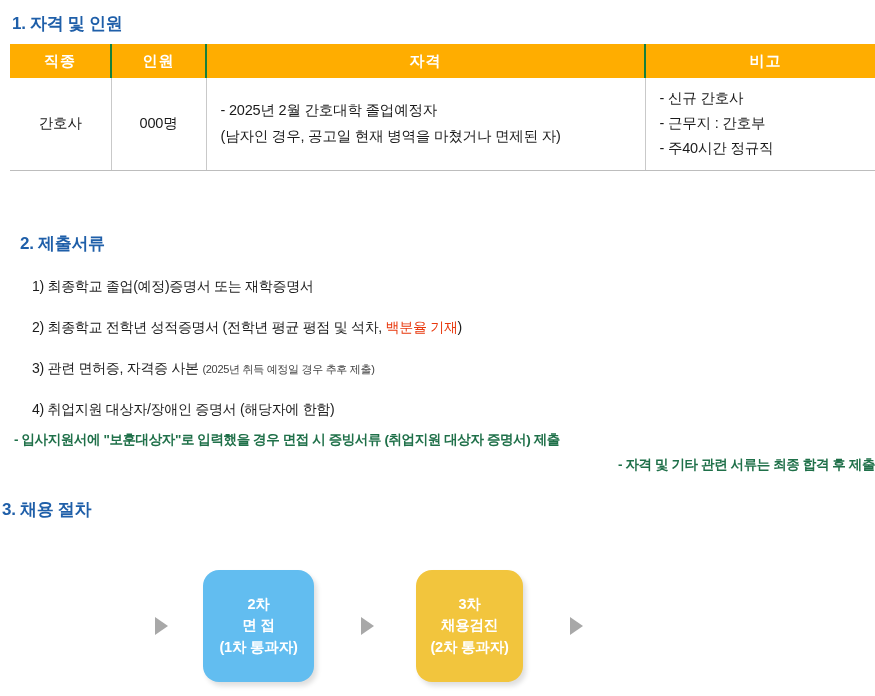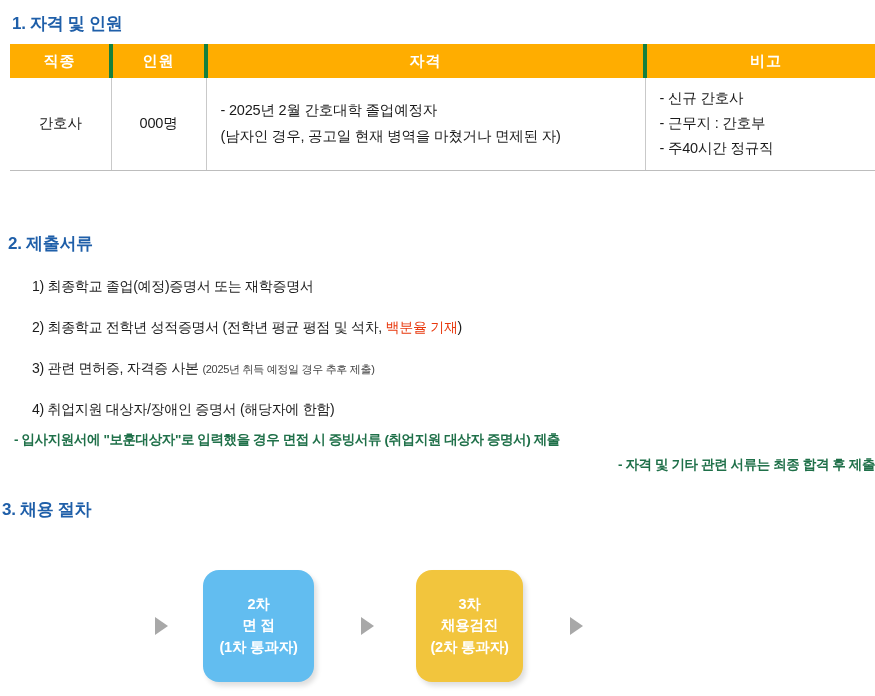--- a/index.html
+++ b/index.html
@@ -43,21 +43,21 @@
   }
   table.qual-table th {
     background: #FFAD00;
     color: #ffffff;
     font-size: 15px;
     font-weight: bold;
     letter-spacing: 1px;
     height: 34px;
     padding: 0;
     text-align: center;
-    border-right: 4px solid #15803d;
+    border-right: 2px solid #15803d;
     border-left: none;
     border-top: none;
     border-bottom: none;
   }
   table.qual-table th:last-child { border-right: none; }
   table.qual-table td {
     font-size: 14.5px;
     color: #1b1b1b;
     letter-spacing: -0.2px;
     height: 92px;
@@ -68,21 +68,21 @@
     border-top: none;
     line-height: 1.75;
   }
   table.qual-table td:last-child { border-right: none; }
   td.cell-center { text-align: center; padding: 0; }
   td.cell-left { text-align: left; }
   .cell-line { display: block; white-space: nowrap; }
 
   
   #section-documents { position: absolute; left: 0; top: 232px; width: 875px; }
-  #section-documents .section-heading { padding-left: 8px; }
+  #section-documents .section-heading { padding-left: 20px; }
   .doc-list { margin: 0; padding: 0; list-style: none; }
   .doc-item {
     font-size: 14px;
     color: #1b1b1b;
     letter-spacing: -0.3px;
     padding-left: 32px;
     margin-top: 23px;
     white-space: nowrap;
   }
   .doc-item .small-note {

